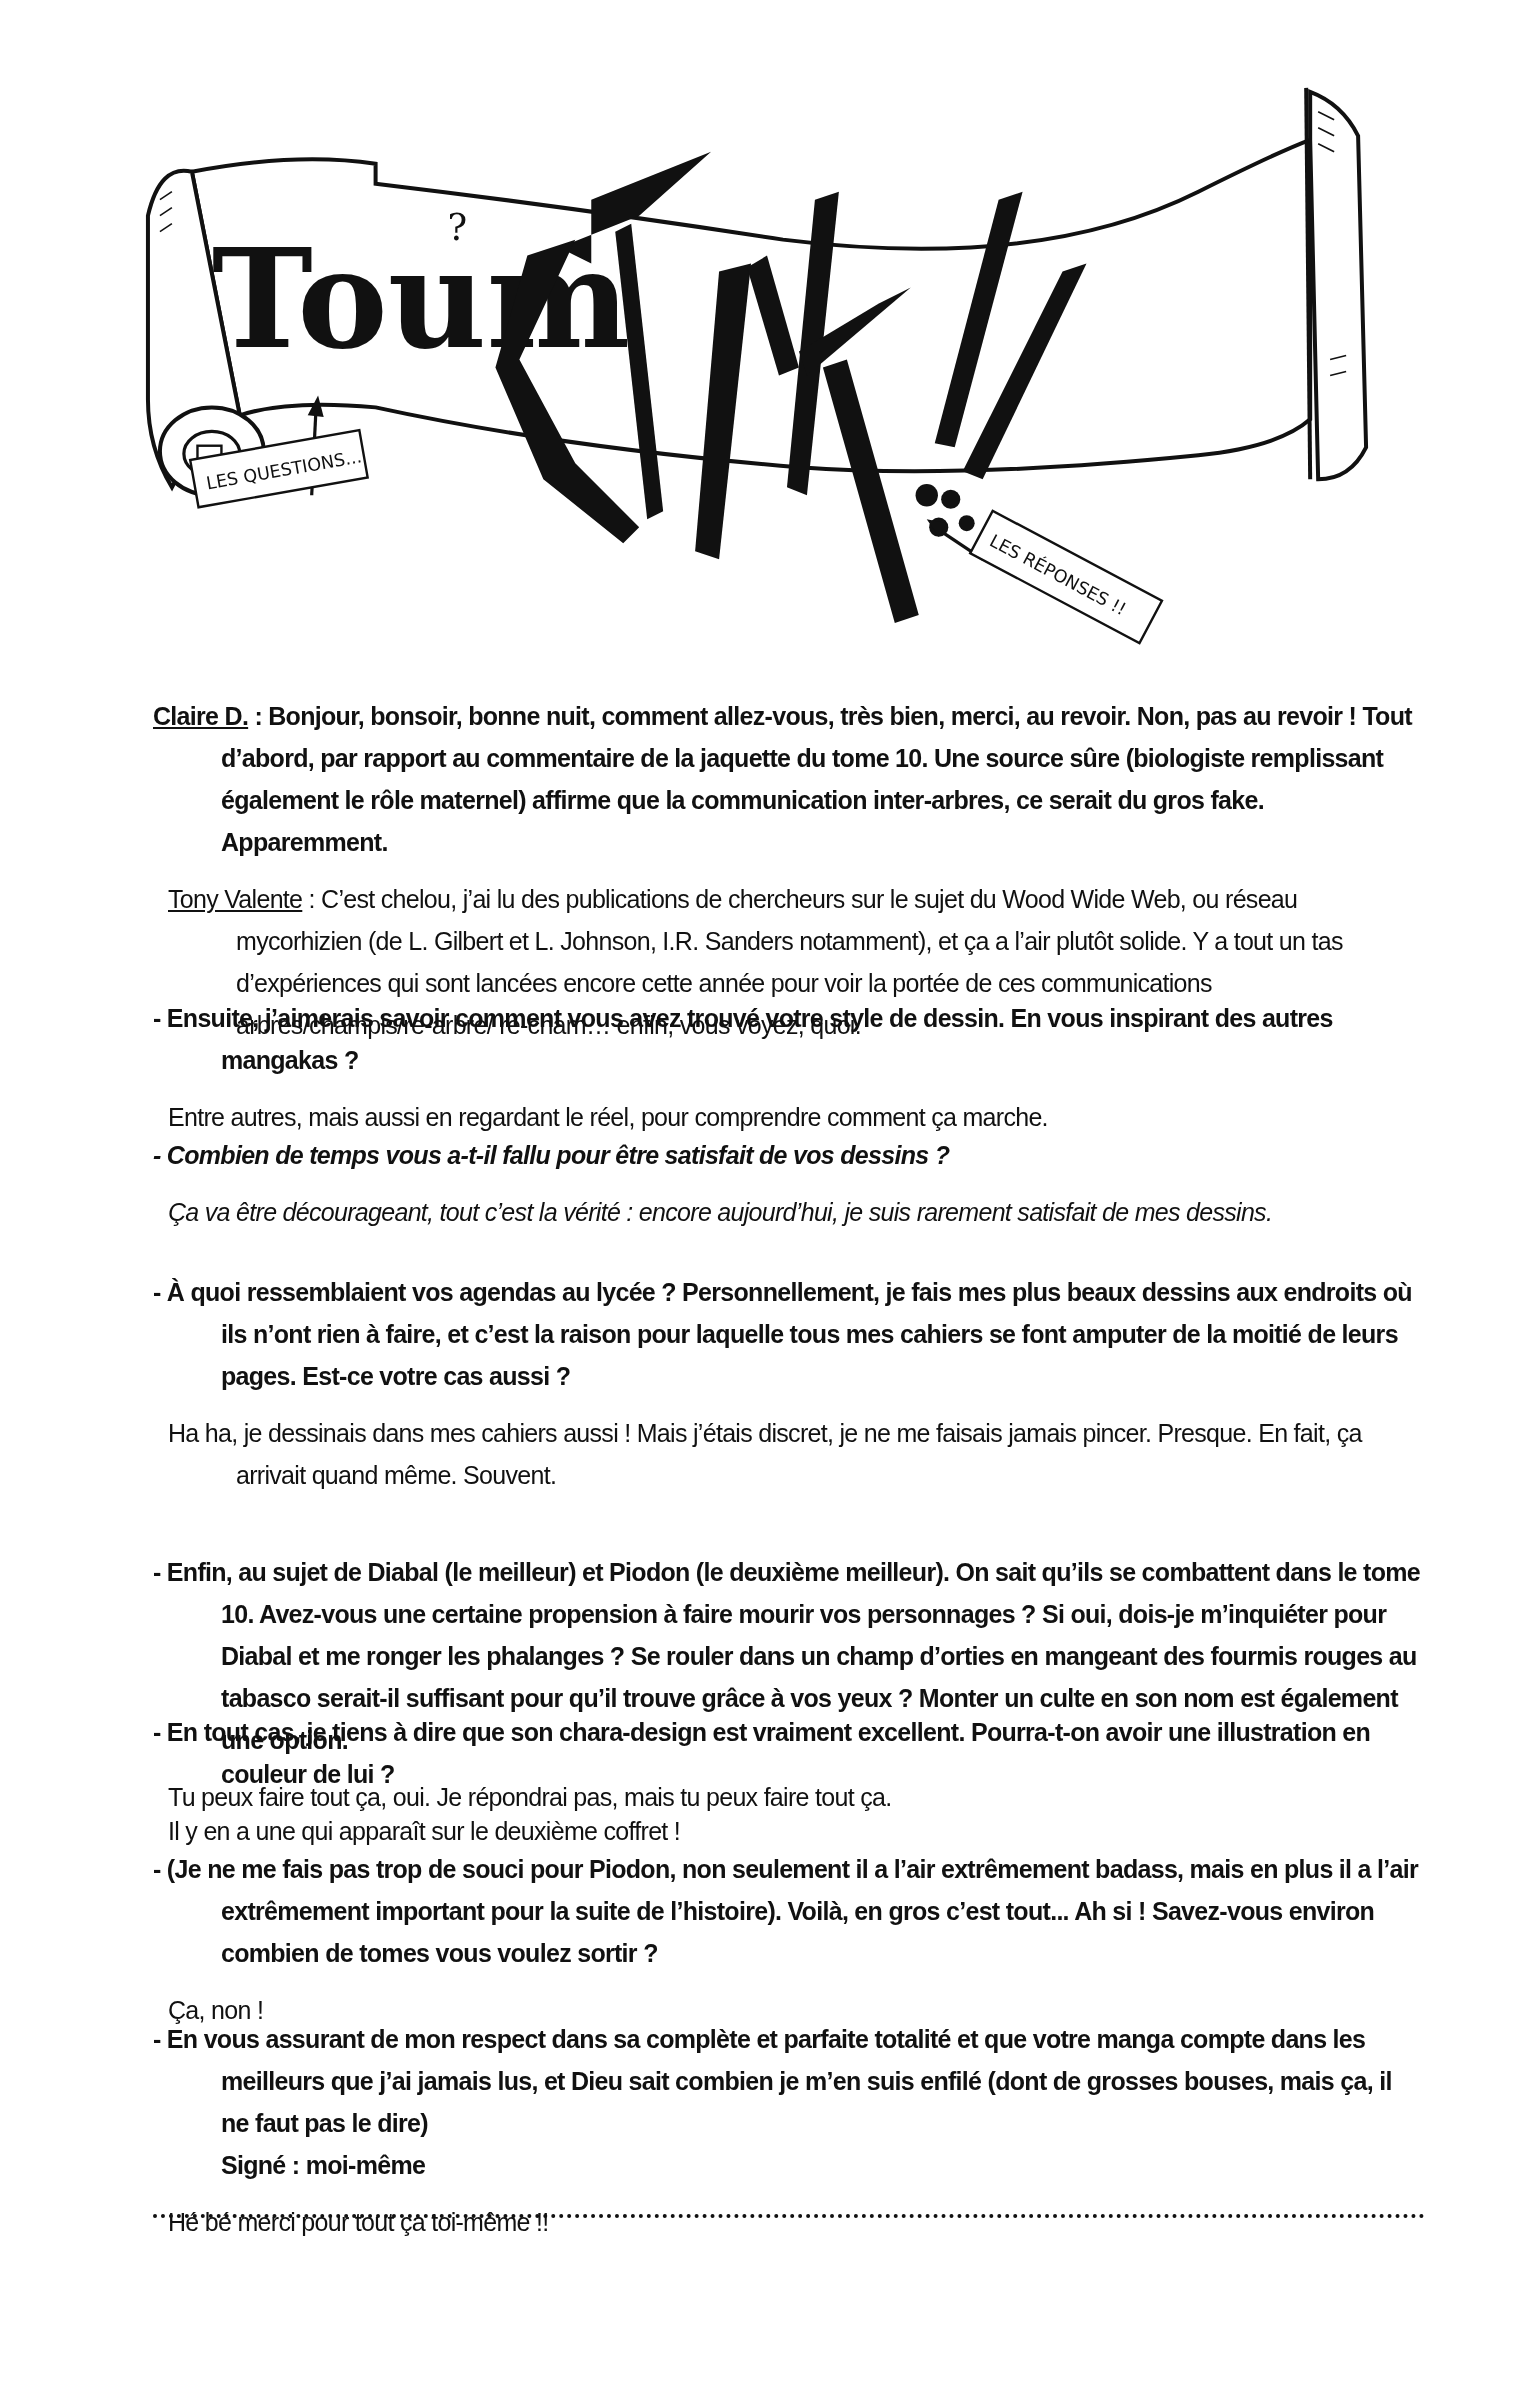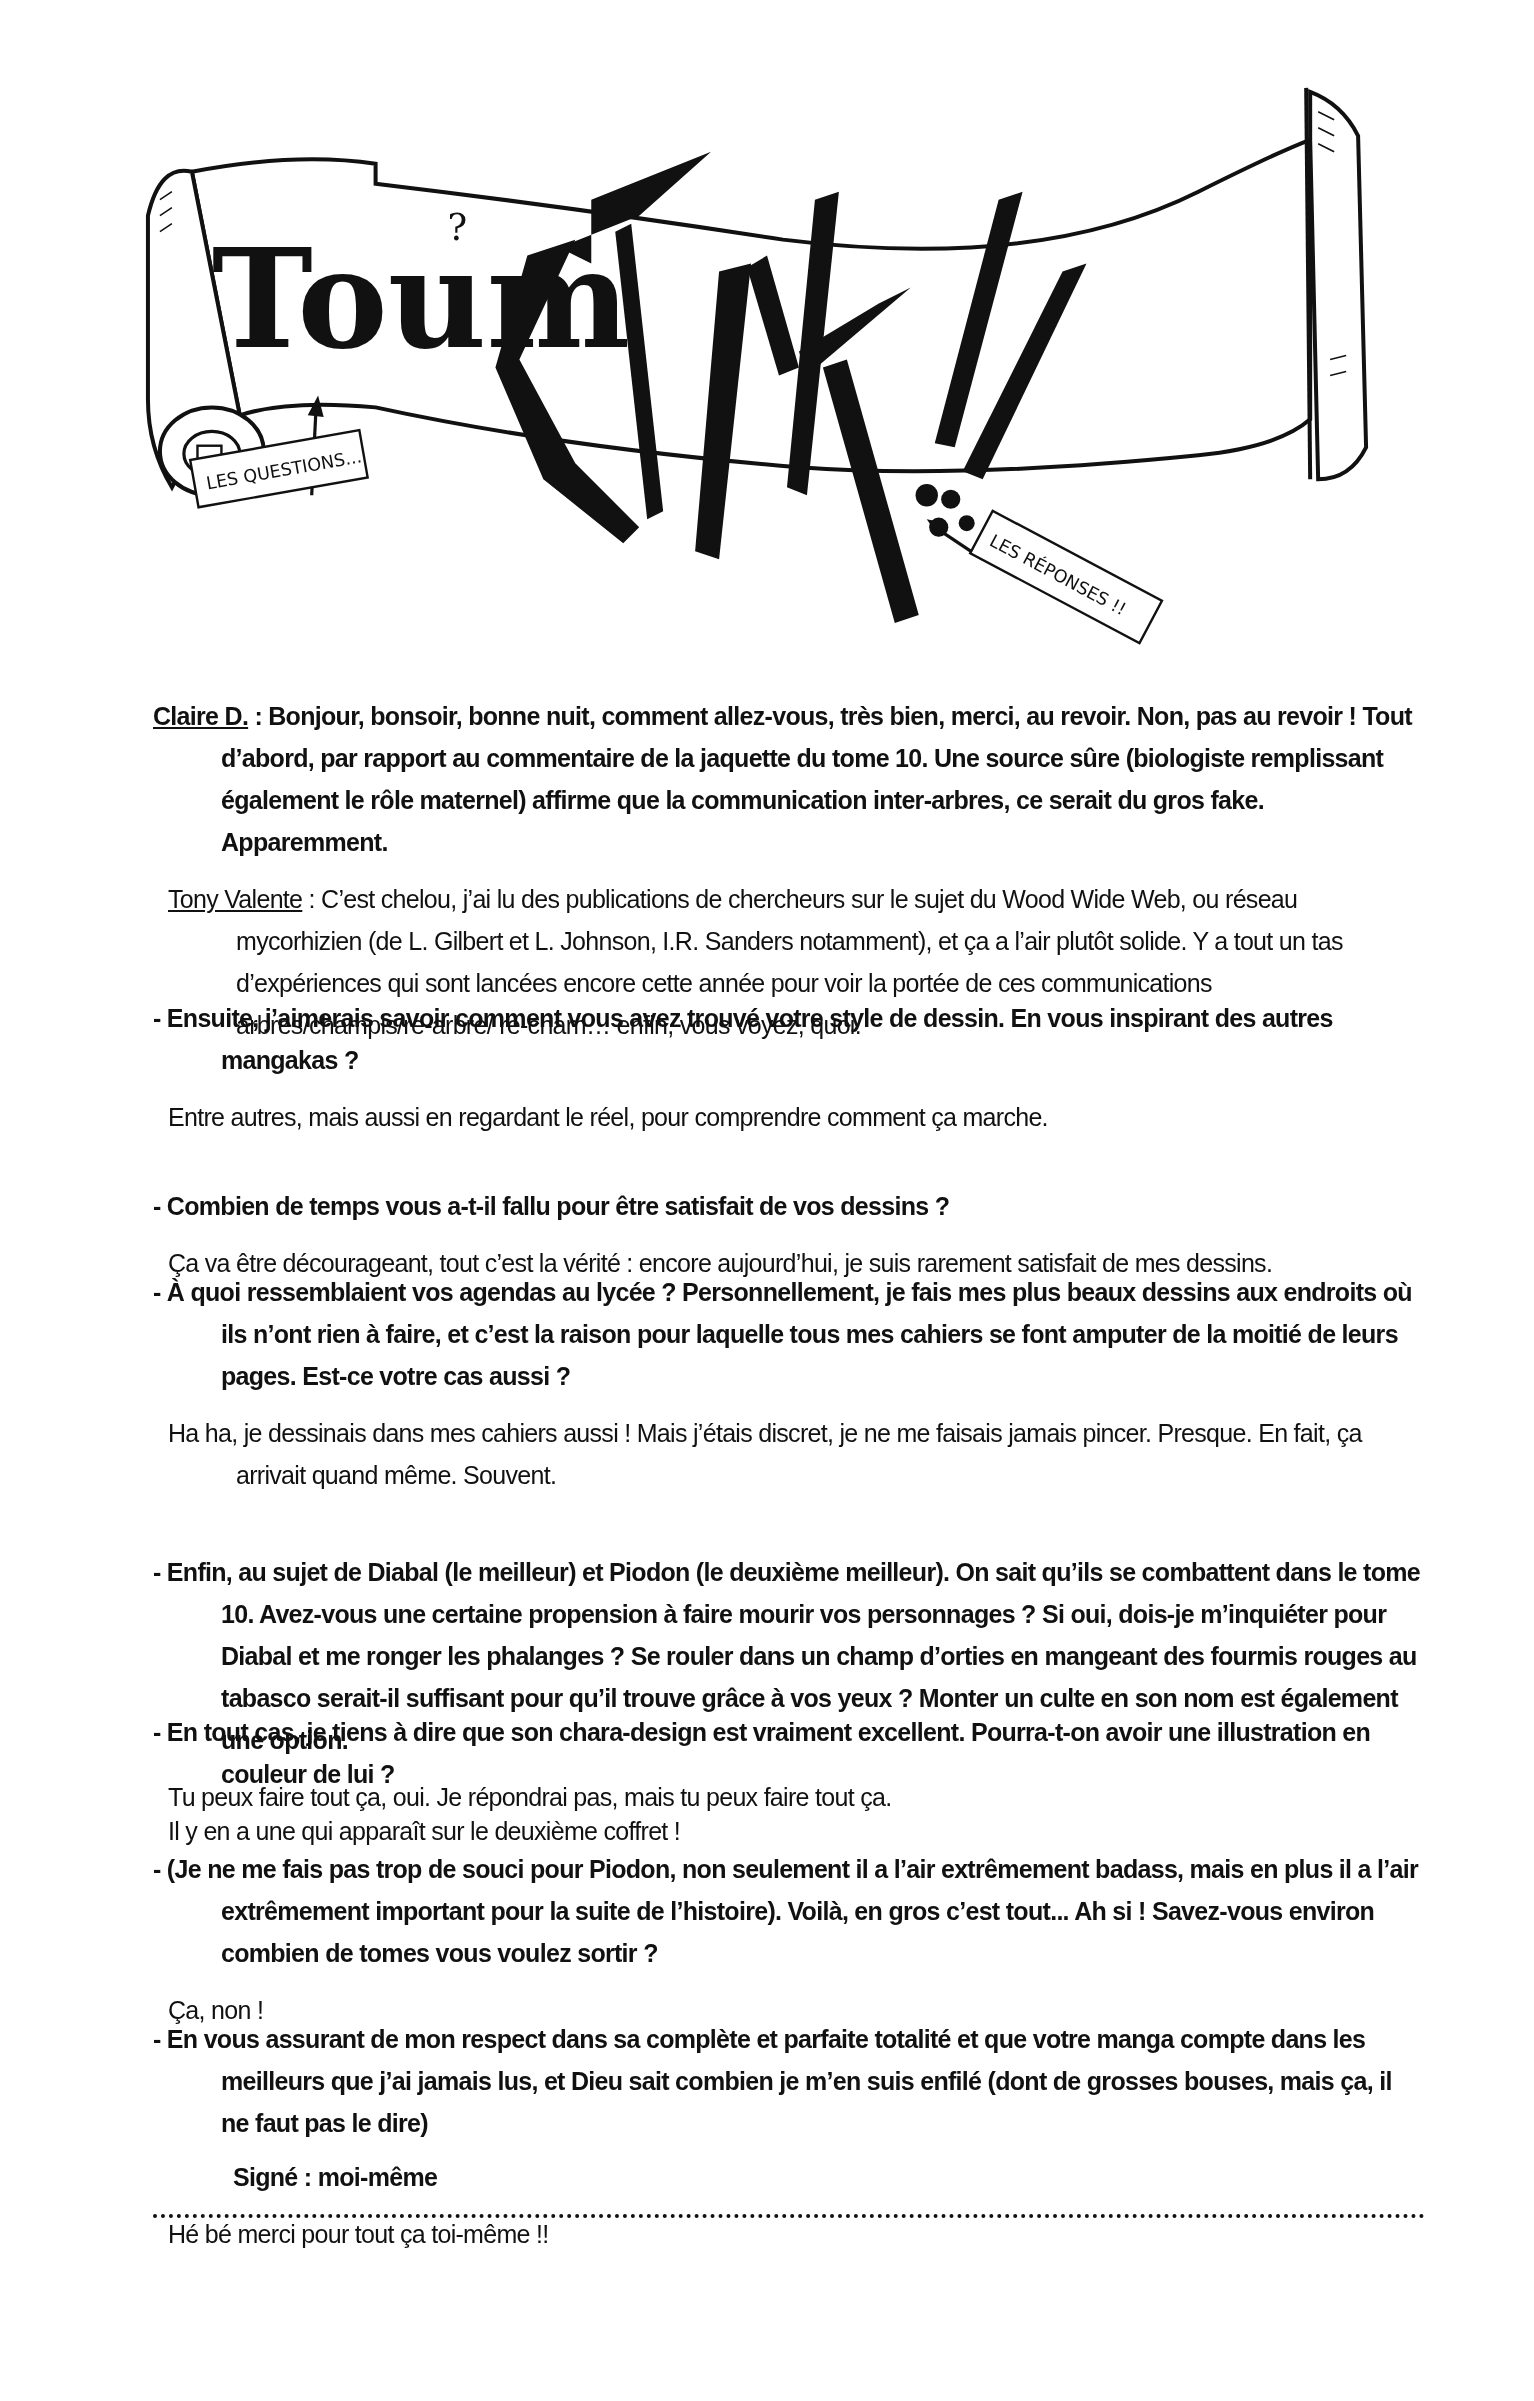--- a/index.html
+++ b/index.html
@@ -2,21 +2,21 @@
 <html style="font-size:12.8px"><head>
 <meta charset="utf-8">
 <style>
   html, body { margin:0; padding:0; background:#ffffff; }
   body { width:1534px; height:2401px; position:relative; overflow:hidden; font-family:"Liberation Sans", sans-serif; color:#111; }
   .header-art { position:absolute; left:0; top:0; width:1292px; height:655px; }
   .header-art svg { width:1534px; height:655px; display:block; }
   .qa { position:absolute; left:153px; width:1272px; font-size:25px; line-height:42px; letter-spacing:-0.7px; }
   .q { font-weight:bold; padding-left:68px; text-indent:-68px; margin:0; }
   .a { font-weight:normal; padding-left:68px; text-indent:-68px; margin:15px; }
-  .sig { font-weight:bold; padding-left:68px; margin:12px; }
+  .sig { font-weight:bold; padding-left:68px; margin:0; }
   .u { text-decoration:underline; }
   .dots { position:absolute; left:153px; top:2206px; width:1272px; height:8px; border-bottom:4.8px dotted #111; }
   .label-box { font-family:"DejaVu Sans", sans-serif; }
 </style>
 </head>
 <body>
 
 <div class="header-art">
   <svg viewBox="0 0 1920 820" xmlns="http://www.w3.org/2000/svg">
 
@@ -80,21 +80,21 @@
 <div class="qa" style="top:695px;">
   <p class="q"><span class="u">Claire D.</span><span> : Bonjour, bonsoir, bonne nuit, comment allez-vous, très bien, merci, au revoir. Non, pas au revoir ! Tout d’abord, par rapport au commentaire de la jaquette du tome 10. Une source sûre (biologiste remplissant également le rôle maternel) affirme que la communication inter-arbres, ce serait du gros fake. Apparemment.</span></p>
   <p class="a"><span class="u">Tony Valente</span><span> : C’est chelou, j’ai lu des publications de chercheurs sur le sujet du Wood Wide Web, ou réseau mycorhizien (de L. Gilbert et L. Johnson, I.R. Sanders notamment), et ça a l’air plutôt solide. Y a tout un tas d’expériences qui sont lancées encore cette année pour voir la portée de ces communications arbres/champis/re-arbre/ re-cham… enfin, vous voyez, quoi.</span></p>
 </div>
 
 <div class="qa" style="top:997px;">
   <p class="q">- Ensuite, j’aimerais savoir comment vous avez trouvé votre style de dessin. En vous inspirant des autres mangakas ?</p>
   <p class="a">Entre autres, mais aussi en regardant le réel, pour comprendre comment ça marche.</p>
 </div>
 
-<div class="qa" style="top:1185px;">
+<div class="qa" style="top:1134px;font-style:italic;">
   <p class="q">- Combien de temps vous a-t-il fallu pour être satisfait de vos dessins ?</p>
   <p class="a">Ça va être décourageant, tout c’est la vérité : encore aujourd’hui, je suis rarement satisfait de mes dessins.</p>
 </div>
 
 <div class="qa" style="top:1271px;">
   <p class="q">- À quoi ressemblaient vos agendas au lycée ? Personnellement, je fais mes plus beaux dessins aux endroits où ils n’ont rien à faire, et c’est la raison pour laquelle tous mes cahiers se font amputer de la moitié de leurs pages. Est-ce votre cas aussi ?</p>
   <p class="a">Ha ha, je dessinais dans mes cahiers aussi ! Mais j’étais discret, je ne me faisais jamais pincer. Presque. En fait, ça arrivait quand même. Souvent.</p>
 </div>
 
 <div class="qa" style="top:1551px;">

